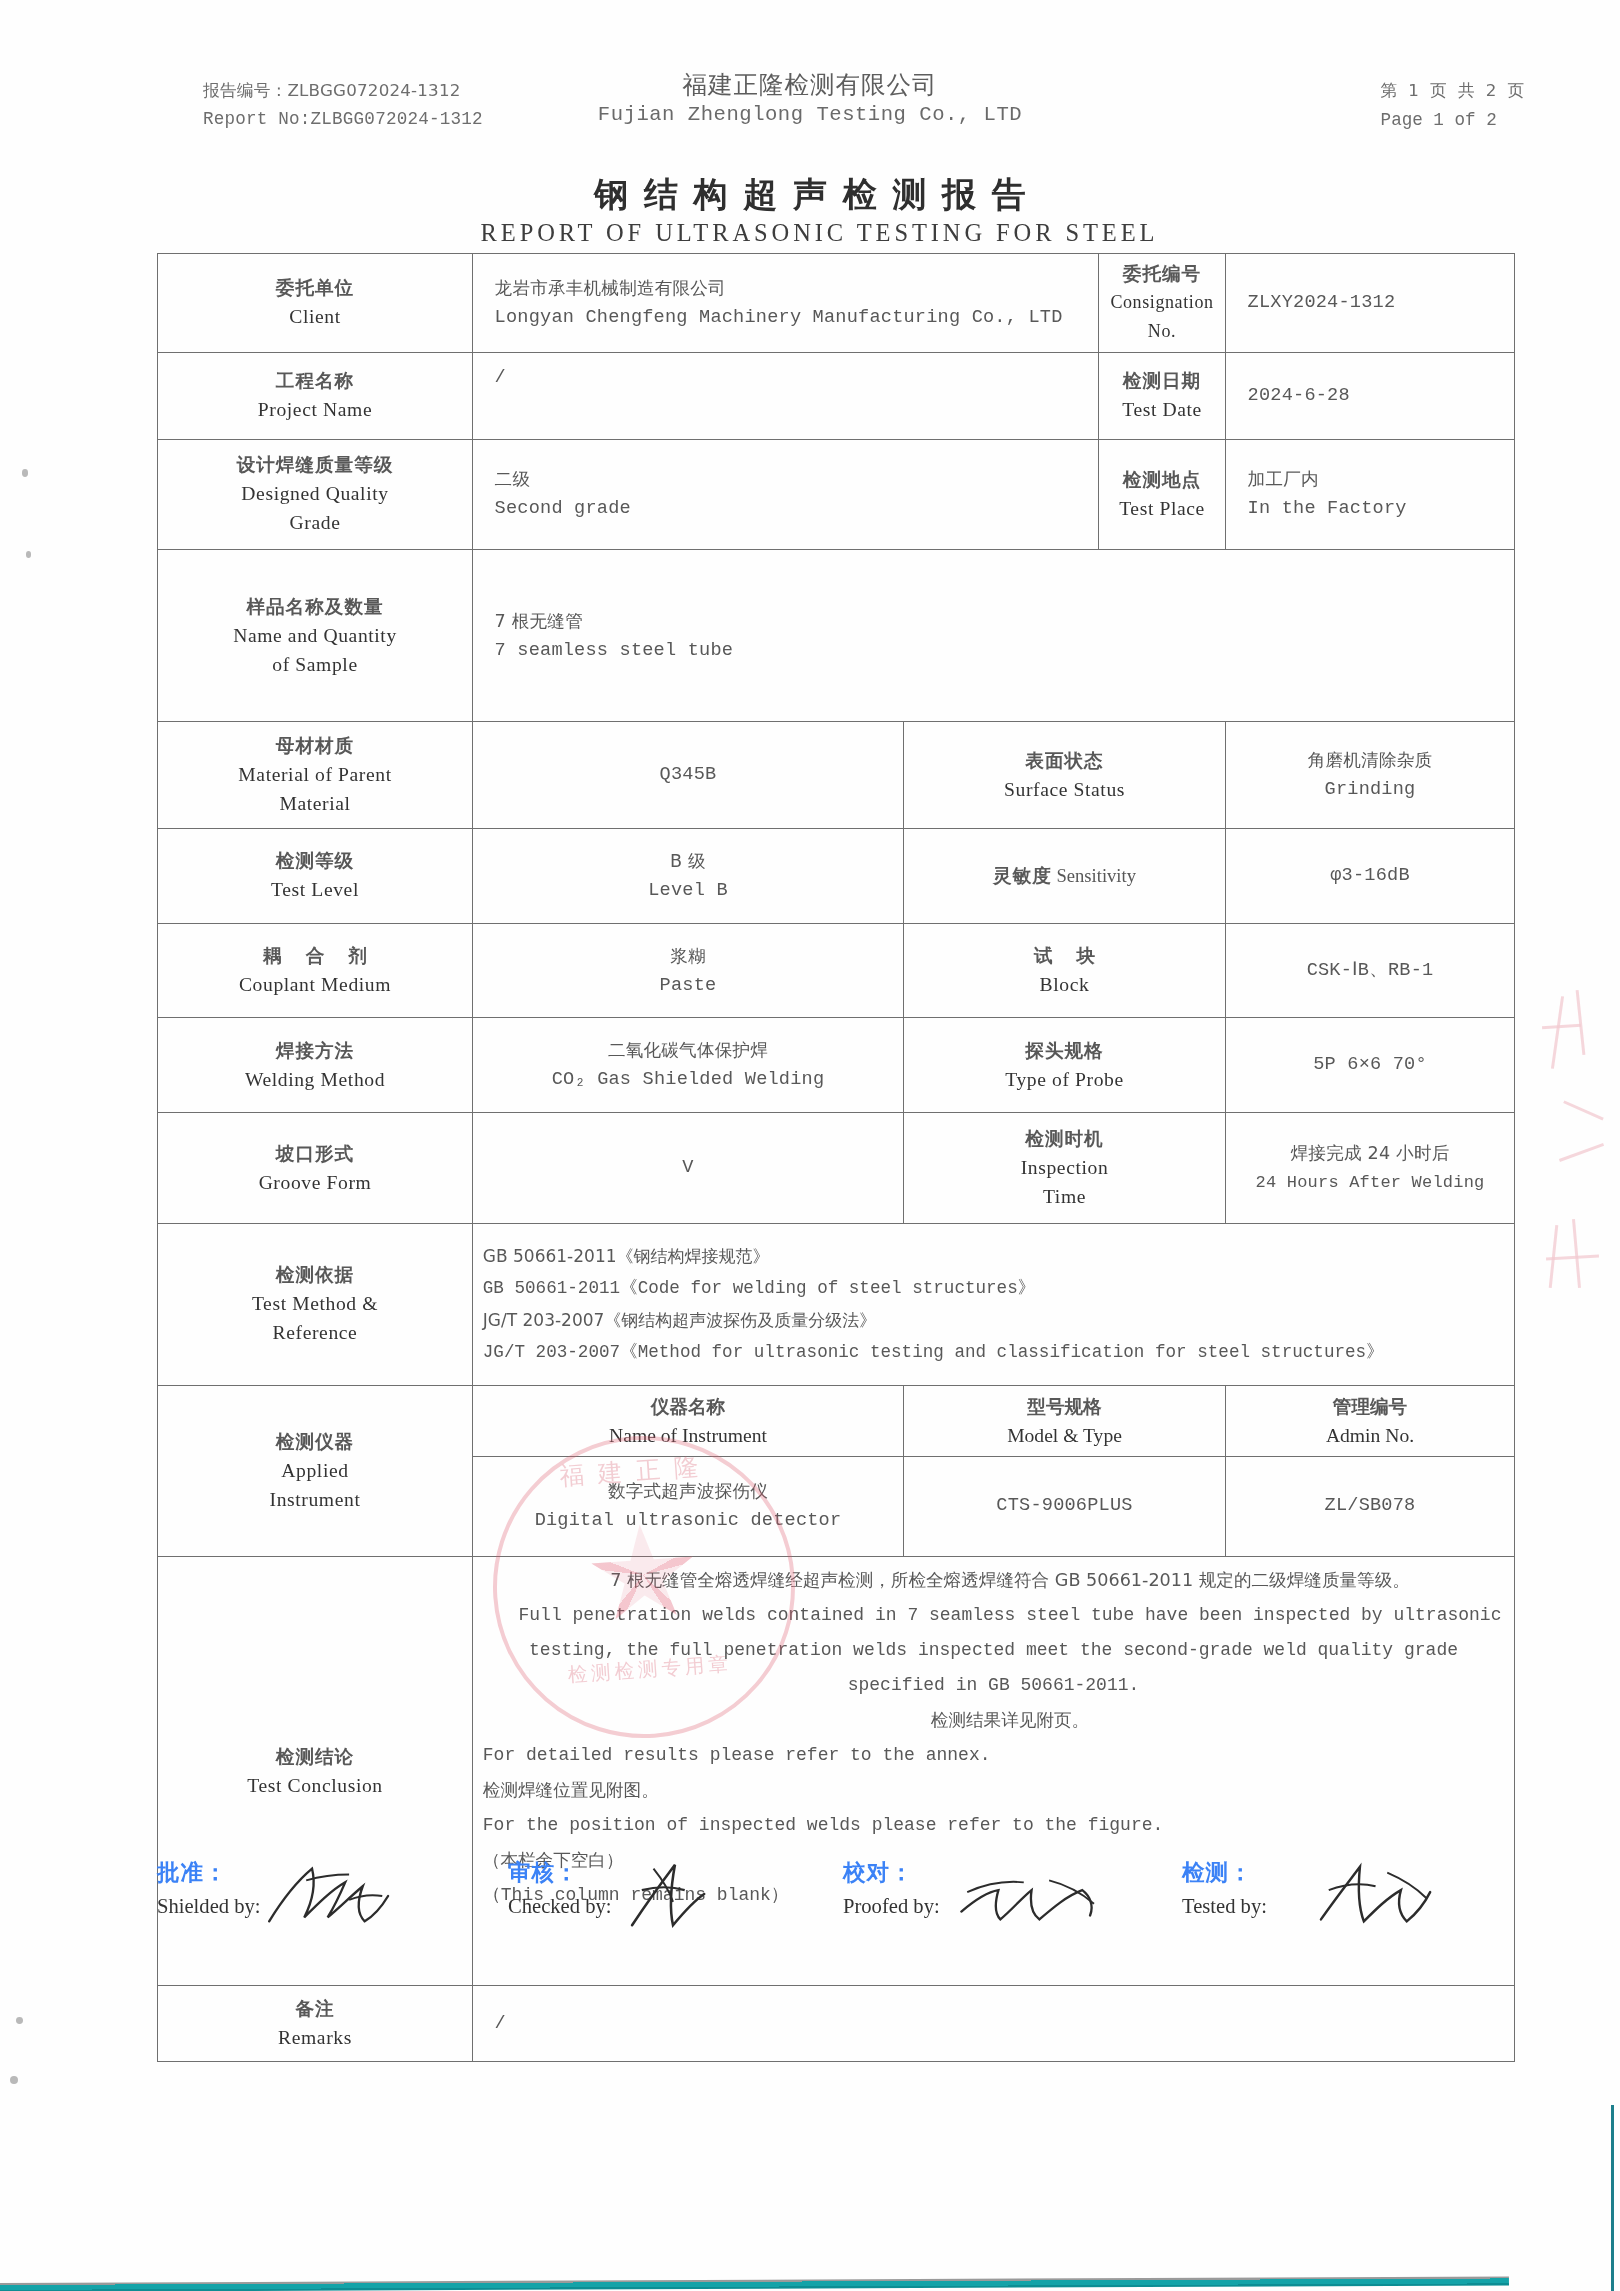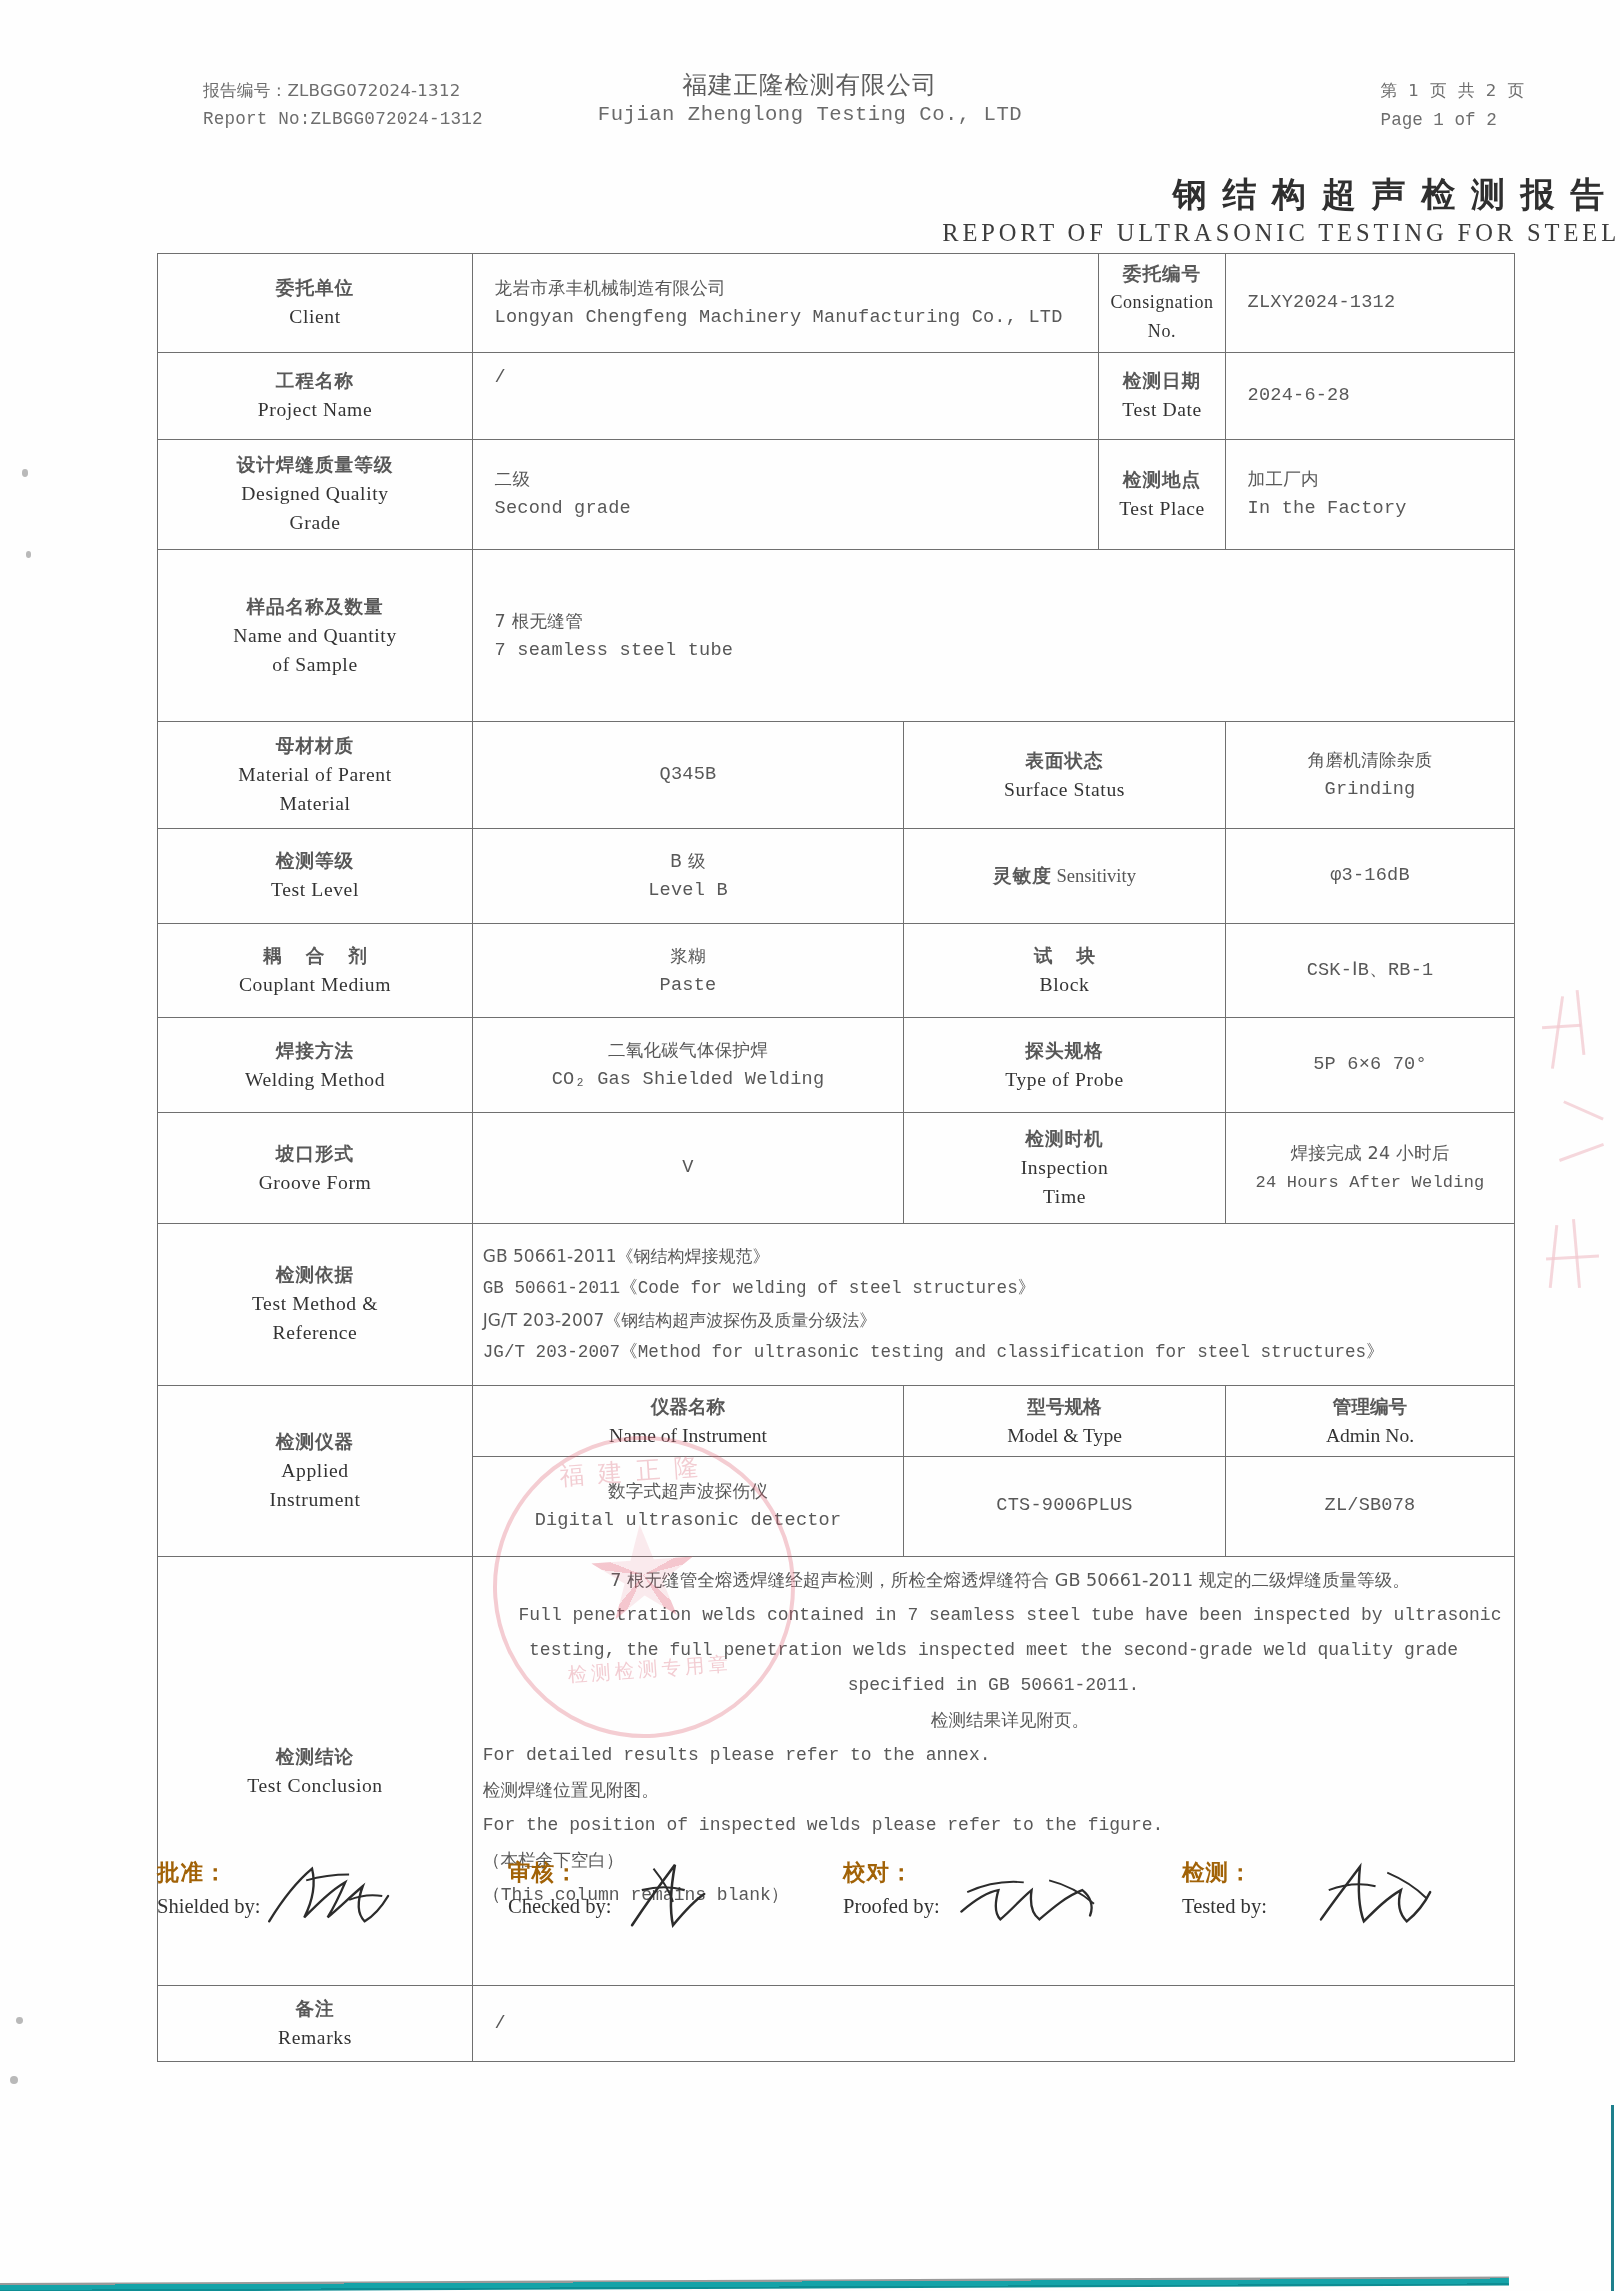--- a/index.html
+++ b/index.html
@@ -43,21 +43,21 @@
     font-family:"Liberation Mono","DejaVu Sans Mono",monospace;
     font-size:20.6px;color:#6a6a6a;display:block;line-height:30px;letter-spacing:0.5px;
   }
   .pageno{
     position:absolute;right:93px;top:76px;text-align:left;
     font-size:17.6px;line-height:29px;color:#6d6d6d;
     font-family:"Liberation Mono","DejaVu Sans Mono",monospace;white-space:nowrap;
   }
   .pageno .cn{font-family:"DejaVu Sans",sans-serif;font-size:16.7px;letter-spacing:2.9px;}
   .title{
-    position:absolute;left:0;top:173px;width:100%;text-align:right;
+    position:absolute;left:0;top:173px;width:100%;text-align:center;
   }
   .title .cn{
     font-family:"DejaVu Sans",sans-serif;font-weight:bold;font-size:34px;
     letter-spacing:15.7px;color:#2f2f2f;display:block;line-height:43px;
     padding-left:15.7px;
   }
   .title .en{
     font-family:"Liberation Serif","DejaVu Serif",serif;font-size:24.5px;
     letter-spacing:3.9px;color:#3d3d3d;display:block;line-height:33px;padding-left:19px;
   }
@@ -159,21 +159,21 @@
   }
   .edge-stamp span{
     position:absolute;display:block;background:rgba(216,84,106,.75);
   }
 
   
   .sigrow{position:absolute;left:157px;top:1855px;width:1362px;height:108px;}
   .sigblk{position:absolute;top:0;}
   .sigblk .cn{
     font-family:Liberation Serif, serif;font-size:22.5px;font-weight:bold;
-    color:#a16207;letter-spacing:1px;display:block;line-height:35px;white-space:nowrap;
+    color:#3b82f6;letter-spacing:1px;display:block;line-height:35px;white-space:nowrap;
   }
   .sigblk .en{
     font-family:"Liberation Serif","DejaVu Serif",serif;font-size:20.6px;
     color:#333;display:block;line-height:33px;white-space:nowrap;
   }
   .sigblk svg{position:absolute;top:2px;}
 </style>
 </head>
 <body>
 

